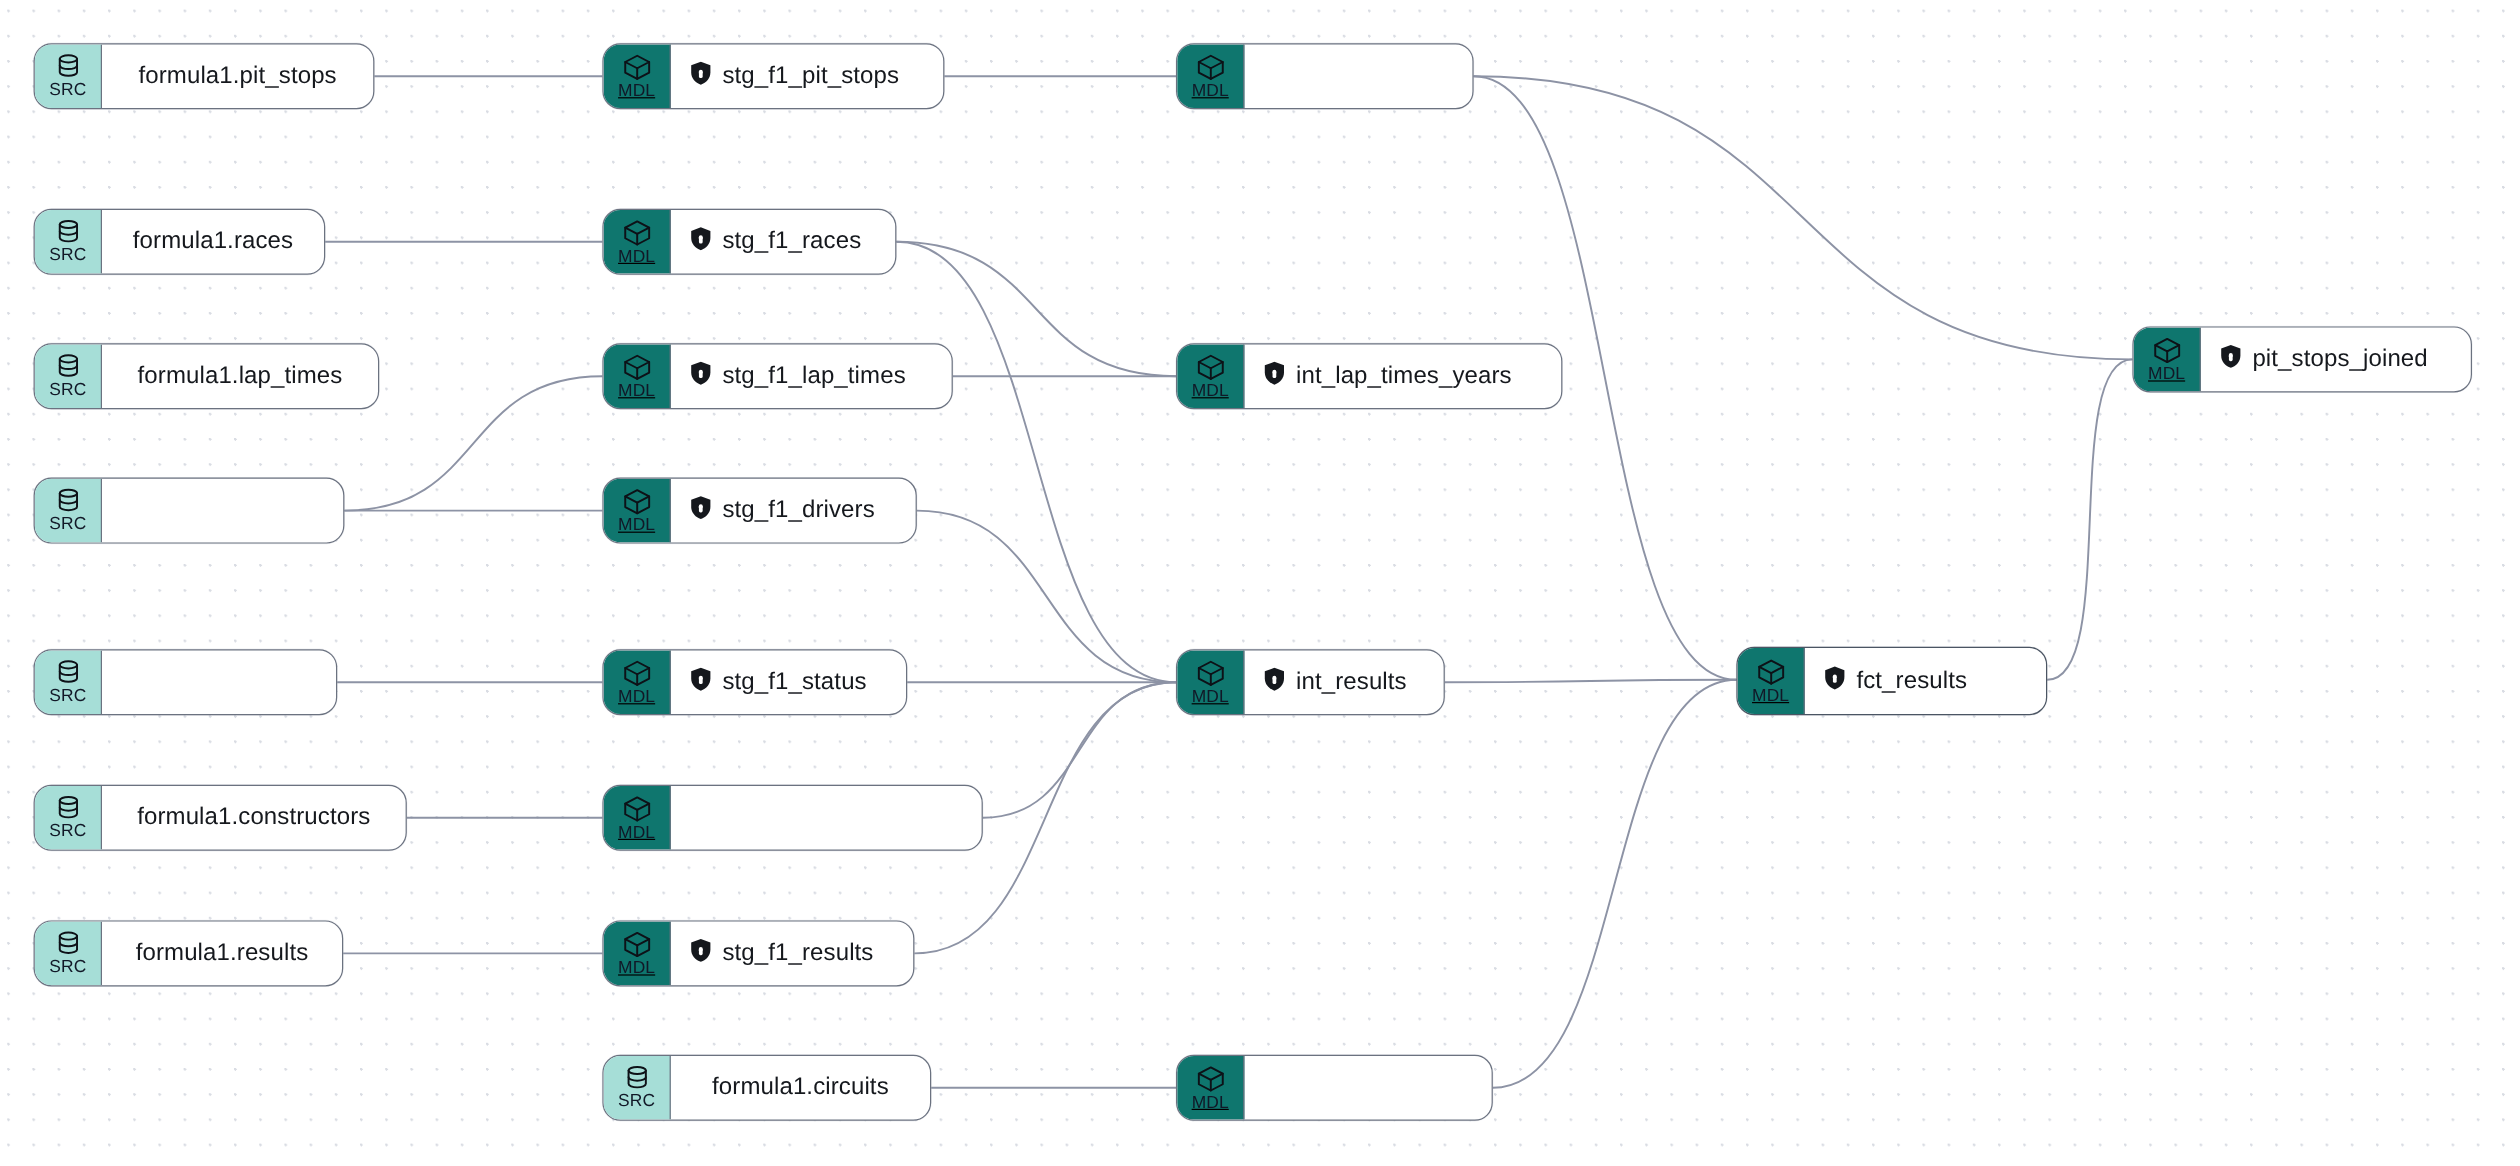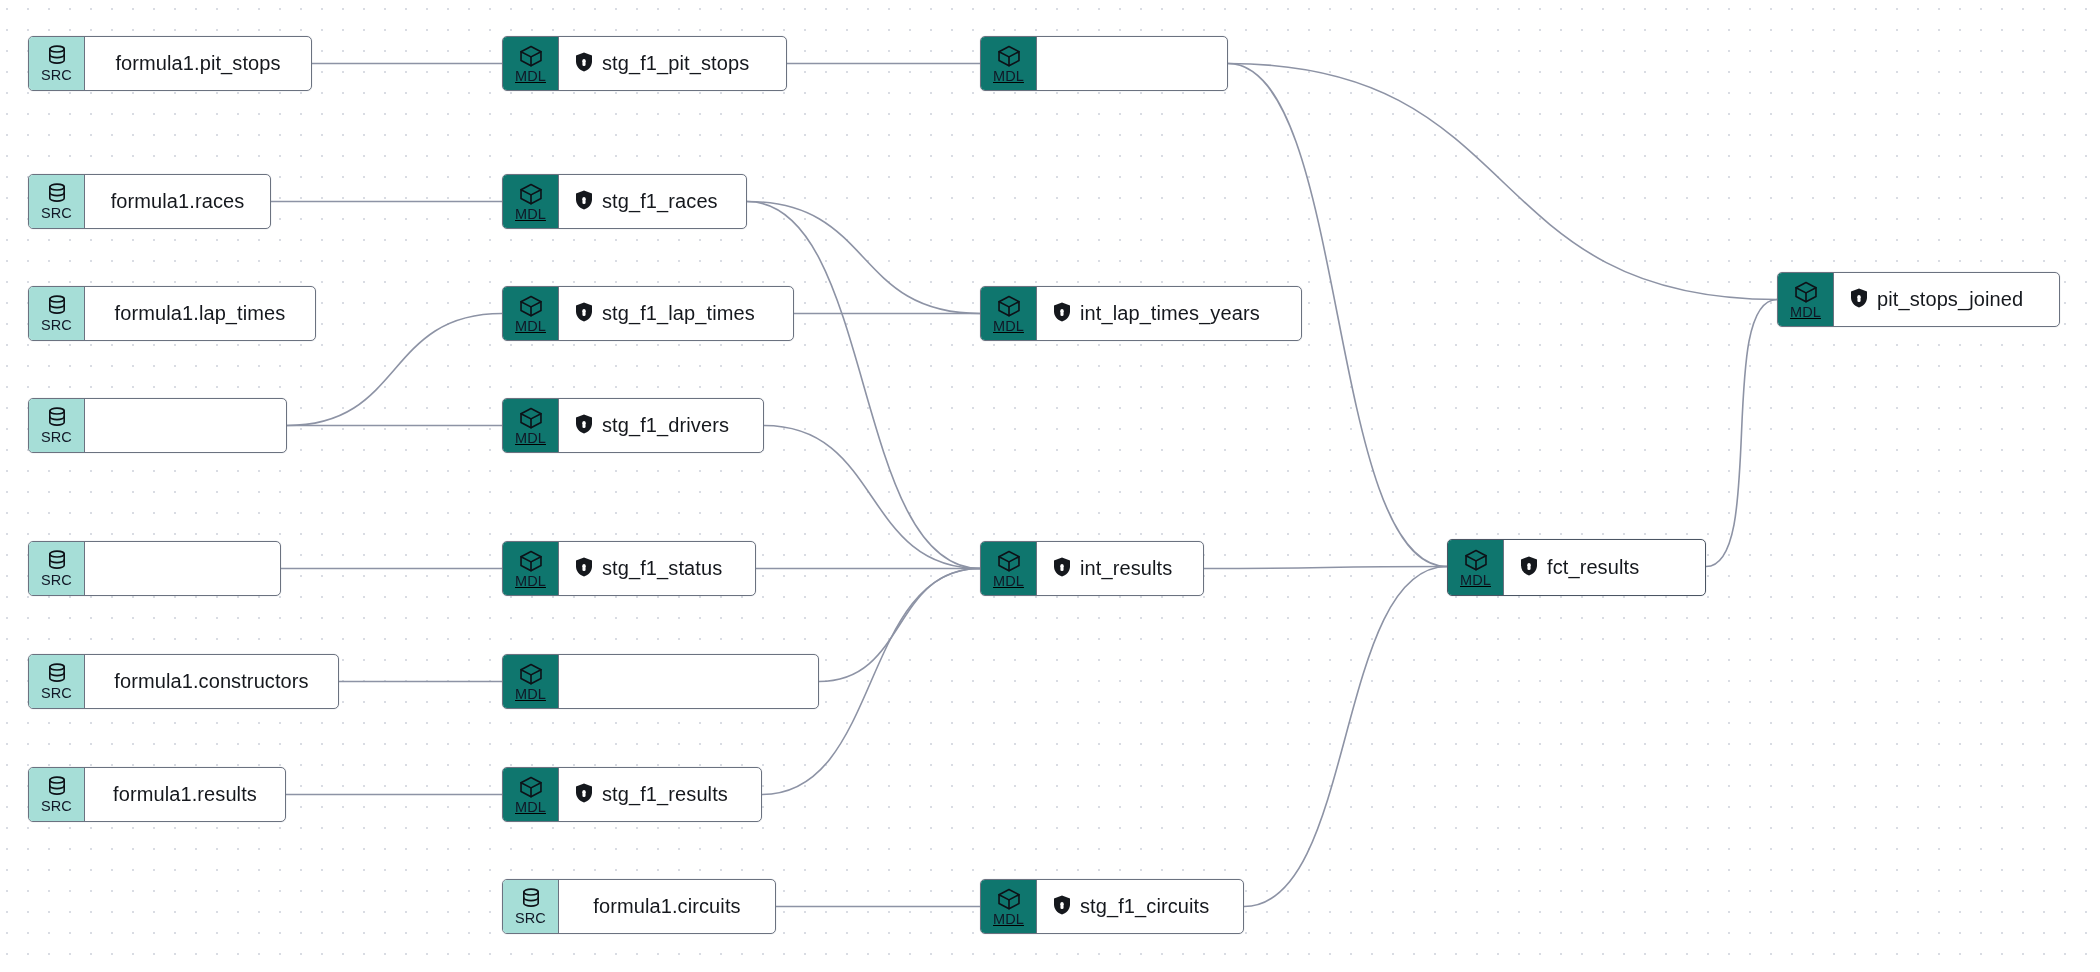--- a/index.html
+++ b/index.html
@@ -20,21 +20,21 @@
     overflow: hidden;
   }
   #edges { position: absolute; left: 0; top: 0; width: 2100px; height: 972px; pointer-events: none; }
   #edges path { fill: none; stroke: #8d93a5; stroke-width: 1.6px; }
 
   .node {
     position: absolute;
     display: flex;
     align-items: stretch;
     height: 55px;
-    border-radius: 5px;
+    border-radius: 15px;
     background: #ffffff;
     border: 1.4px solid #6b7280;
     box-shadow: 0 0 0 0.5px rgba(107,114,128,0.12);
     overflow: hidden;
     cursor: pointer;
   }
   .node.emph {
     border-width: 1.8px;
     border-color: #4b5563;
     height: 57px;
@@ -411,28 +411,20 @@
     <div class="badge mdl">
       <span class="bicon">
             <svg width="26" height="24" viewBox="0 0 24 22" fill="none" stroke="#0d1117" stroke-width="1.5" stroke-linejoin="round" stroke-linecap="round">
               <path d="M12 2.2 L21.2 7.0 L12 11.8 L2.8 7.0 Z"></path>
               <path d="M2.8 7.0 L2.8 15.2 L12 20.0 L21.2 15.2 L21.2 7.0"></path>
               <path d="M12 11.8 L12 20.0"></path>
             </svg>
           </span>
       <span class="btxt">MDL</span>
     </div>
-    <div class="body">
-      <span class="lock"><svg width="18" height="20" viewBox="0 0 16 18">
-              <path d="M8 0.4 L15.2 3.1 V8.3 C15.2 12.8 12.2 16.1 8 17.6 C3.8 16.1 0.8 12.8 0.8 8.3 V3.1 Z" fill="#15181d"></path>
-              <rect x="6.6" y="7.6" width="2.8" height="5.0" rx="1.2" fill="#ffffff"></rect>
-              <path d="M8 6.4 a1.5 1.5 0 0 1 1.5 1.5 v1.1 h-3 V7.9 A1.5 1.5 0 0 1 8 6.4 Z" fill="#ffffff"></path>
-            </svg></span>
-      <span class="label">stg_f1_circuits</span>
-    </div>
   </div>
       <div class="node emph" style="left: 1447px; top: 539px; width: 259px;">
     <div class="badge mdl">
       <span class="bicon">
             <svg width="26" height="24" viewBox="0 0 24 22" fill="none" stroke="#0d1117" stroke-width="1.5" stroke-linejoin="round" stroke-linecap="round">
               <path d="M12 2.2 L21.2 7.0 L12 11.8 L2.8 7.0 Z"></path>
               <path d="M2.8 7.0 L2.8 15.2 L12 20.0 L21.2 15.2 L21.2 7.0"></path>
               <path d="M12 11.8 L12 20.0"></path>
             </svg>
           </span>

